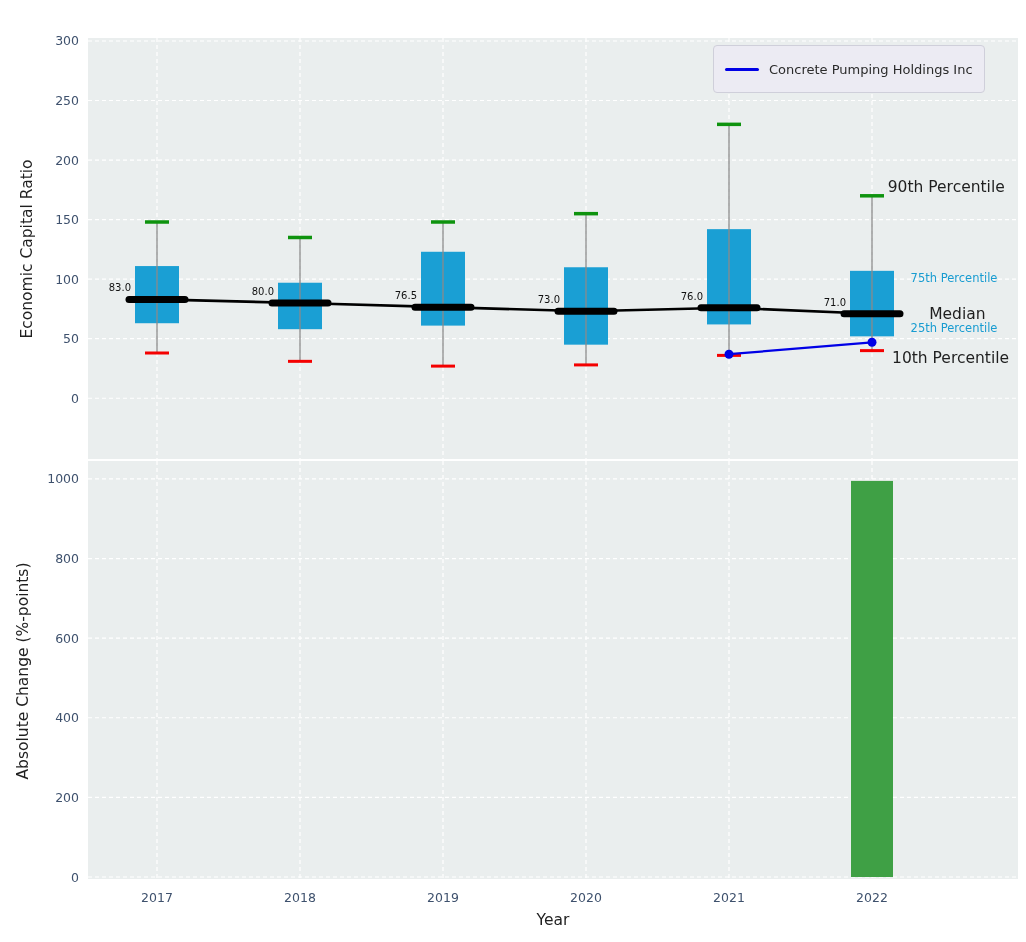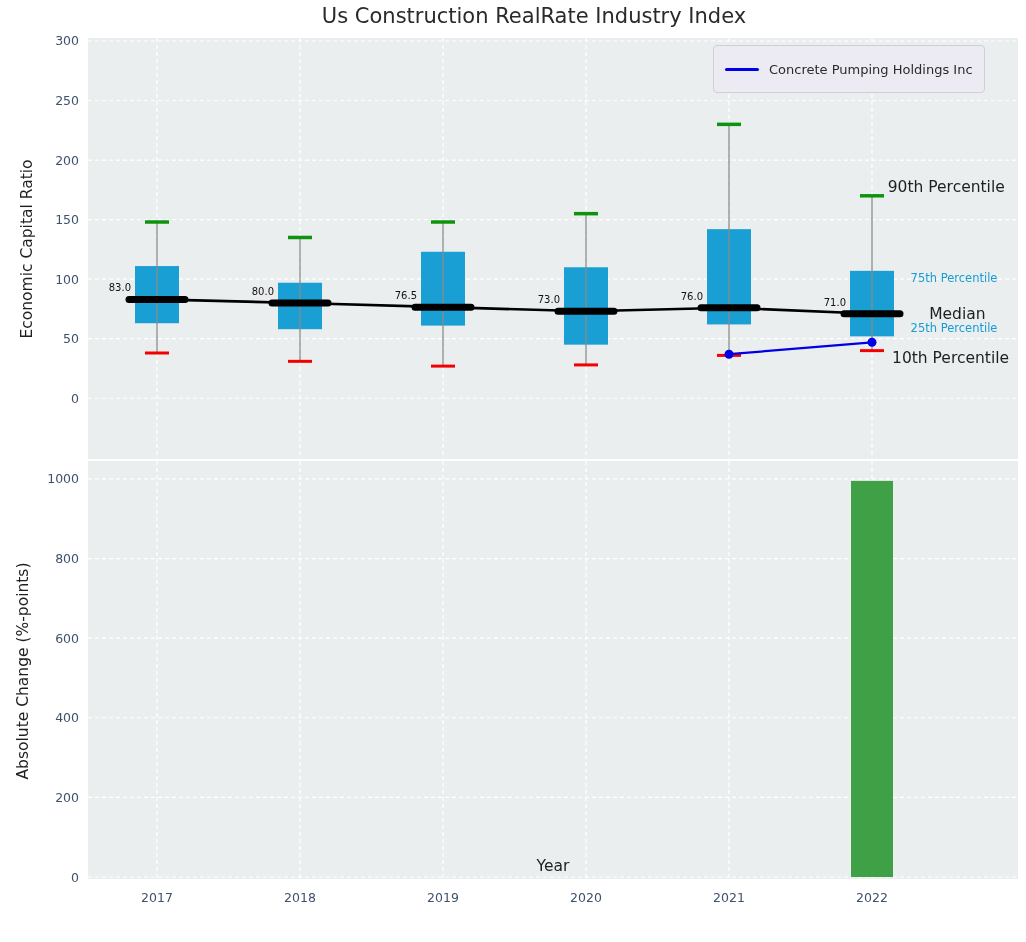--- a/index.html
+++ b/index.html
@@ -3,21 +3,21 @@
 <meta charset="utf-8">
 <style>
   html,body{margin:0;padding:0;background:#ffffff;}
   body{font-family:"DejaVu Sans", sans-serif;}
   .fig{position:relative;width:1026px;height:942px;background:#ffffff;overflow:hidden;}
   .fig svg{position:absolute;left:0;top:0;}
   .title{position:absolute;left:88px;top:4px;width:892px;text-align:center;
          font-size:21px;color:#2a2a2a;white-space:nowrap;}
   .ylab{position:absolute;transform:translate(-50%,-50%) rotate(-90deg);
         font-size:15.5px;color:#1f1f1f;white-space:nowrap;}
-  .xlab{position:absolute;left:88px;top:857px;width:930px;text-align:center;
+  .xlab{position:absolute;left:88px;top:911px;width:930px;text-align:center;
         font-size:15.5px;color:#1f1f1f;}
   .legend{position:absolute;left:713px;top:45px;height:48px;display:flex;align-items:center;
           padding:0 11px;background:#ecebf3;border:1px solid #cfcfda;border-radius:4px;
           box-sizing:border-box;}
   .legend .swatch{display:inline-block;width:34px;height:3px;border-radius:1.5px;margin-right:10px;}
   .legend .lab{font-size:13px;color:#2b2b2b;white-space:nowrap;}
 </style>
 </head>
 <body>
 
@@ -110,21 +110,20 @@
       <polyline points="729,354.1966053748232 872,342.28712871287127" fill="none" stroke="#0000e6" stroke-width="2.2"></polyline>
       <circle cx="729" cy="354.1966053748232" r="4.5" fill="#0000e6"></circle>
       <circle cx="872" cy="342.28712871287127" r="4.5" fill="#0000e6"></circle>
       <text x="887.73" y="192.46393210749648" text-anchor="start" font-size="15.5" fill="#1f1f1f" font-family="&quot;DejaVu Sans&quot;, sans-serif">90th Percentile</text>
       <text x="910.6099999999999" y="281.7850070721358" text-anchor="start" font-size="11.5" fill="#189cd1" font-family="&quot;DejaVu Sans&quot;, sans-serif">75th Percentile</text>
       <text x="929.2" y="318.7043847241867" text-anchor="start" font-size="15.5" fill="#1f1f1f" font-family="&quot;DejaVu Sans&quot;, sans-serif">Median</text>
       <text x="910.6099999999999" y="331.8048090523338" text-anchor="start" font-size="11.5" fill="#189cd1" font-family="&quot;DejaVu Sans&quot;, sans-serif">25th Percentile</text>
       <text x="892.02" y="362.76944837340875" text-anchor="start" font-size="15.5" fill="#1f1f1f" font-family="&quot;DejaVu Sans&quot;, sans-serif">10th Percentile</text>
     </svg>
 
-  <div class="title">Us Construction RealRate Industry Index</div>
 
   <div class="ylab" style="left:27px;top:249px;">Economic Capital Ratio</div>
   <div class="ylab" style="left:23px;top:671px;">Absolute Change (%-points)</div>
   <div class="xlab">Year</div>
 
   <div class="legend">
     <span class="swatch" id="legend-swatch" style="background: rgb(0, 0, 230);"></span>
     <span class="lab">Concrete Pumping Holdings Inc</span>
   </div>
 </div>

